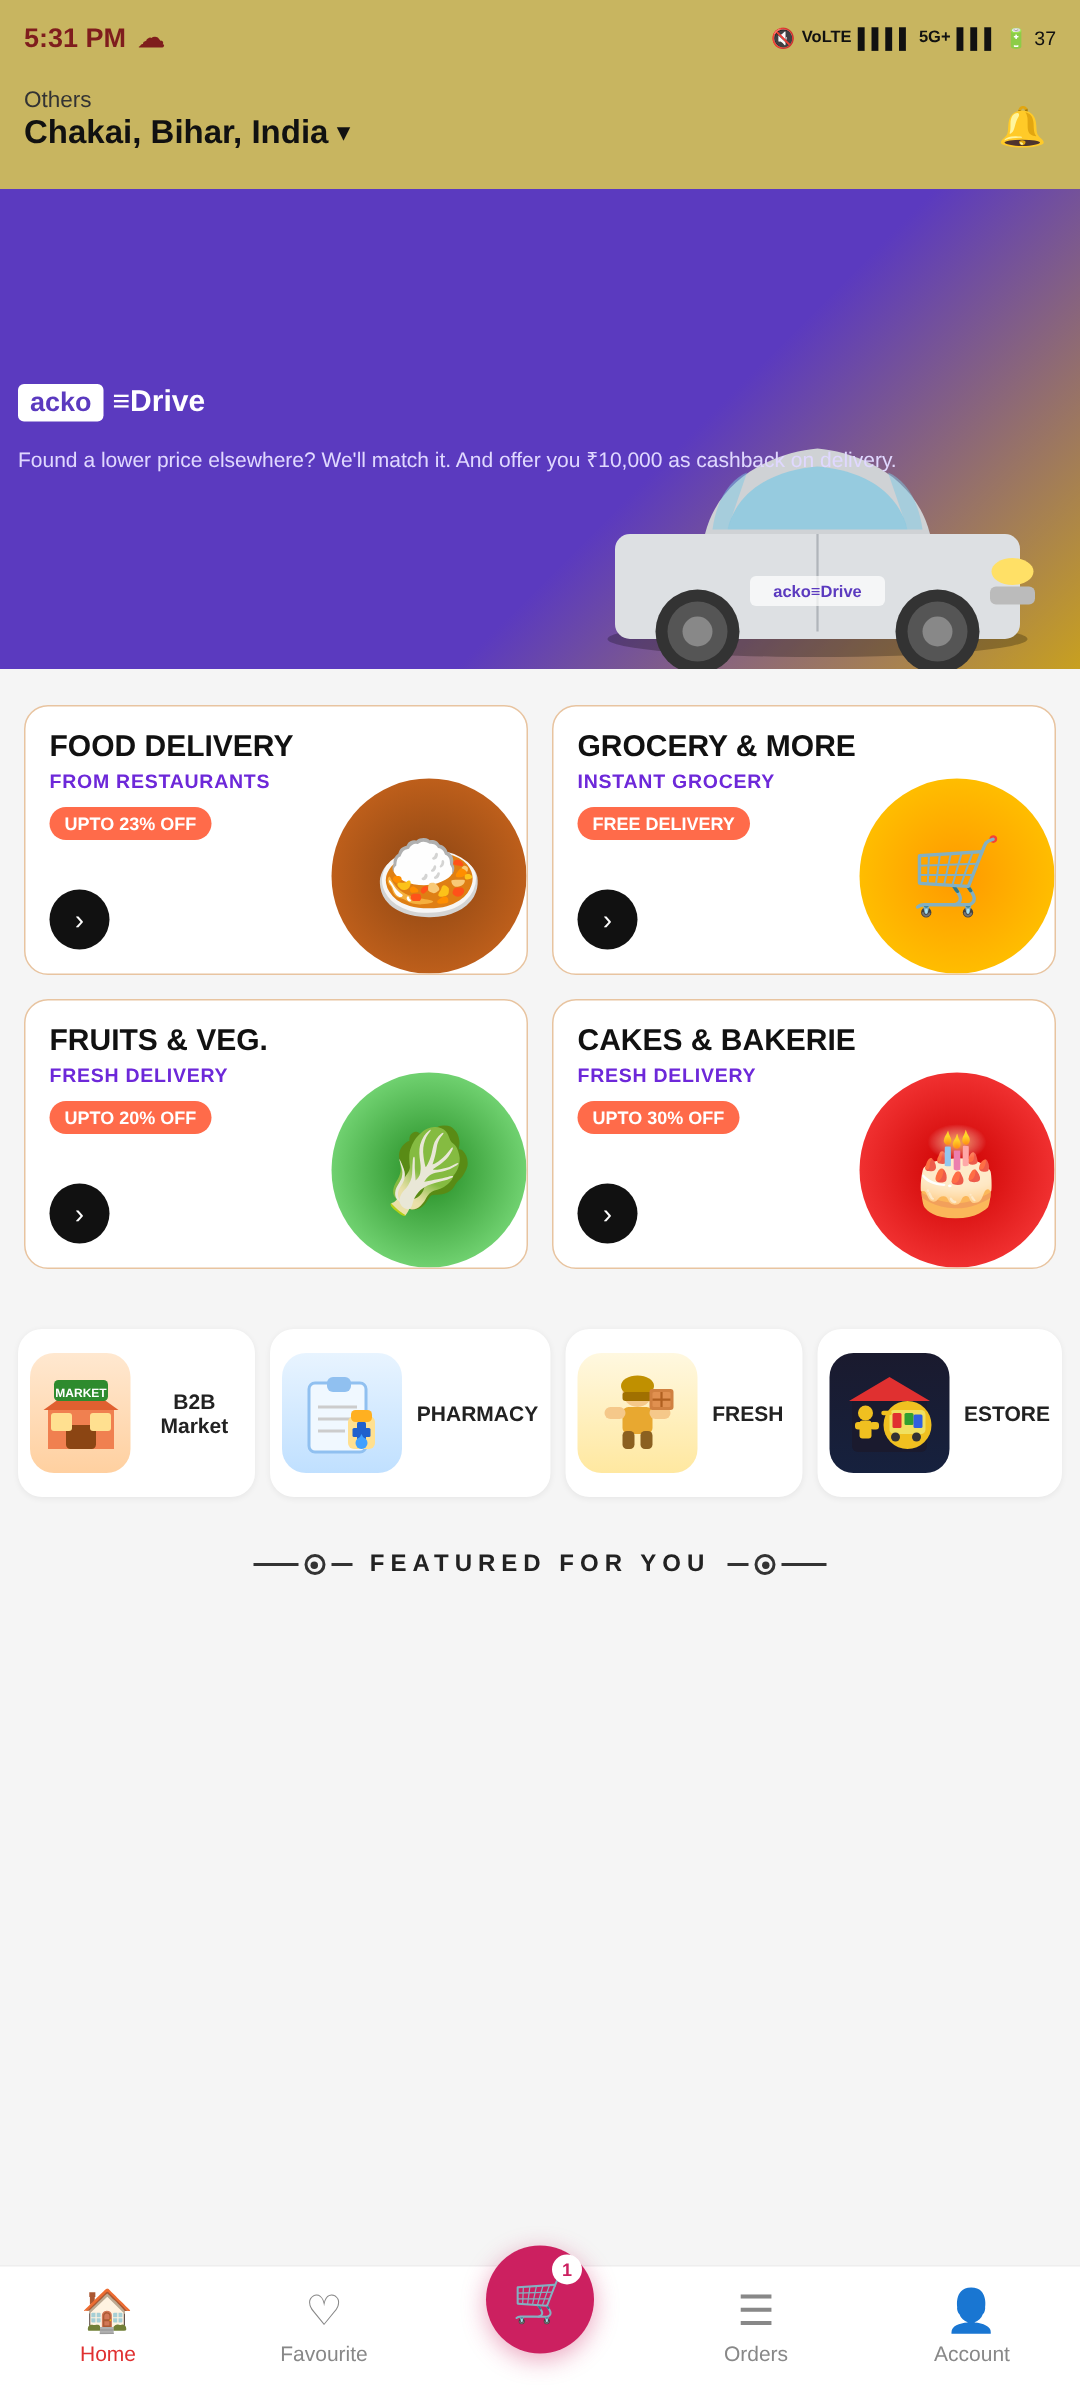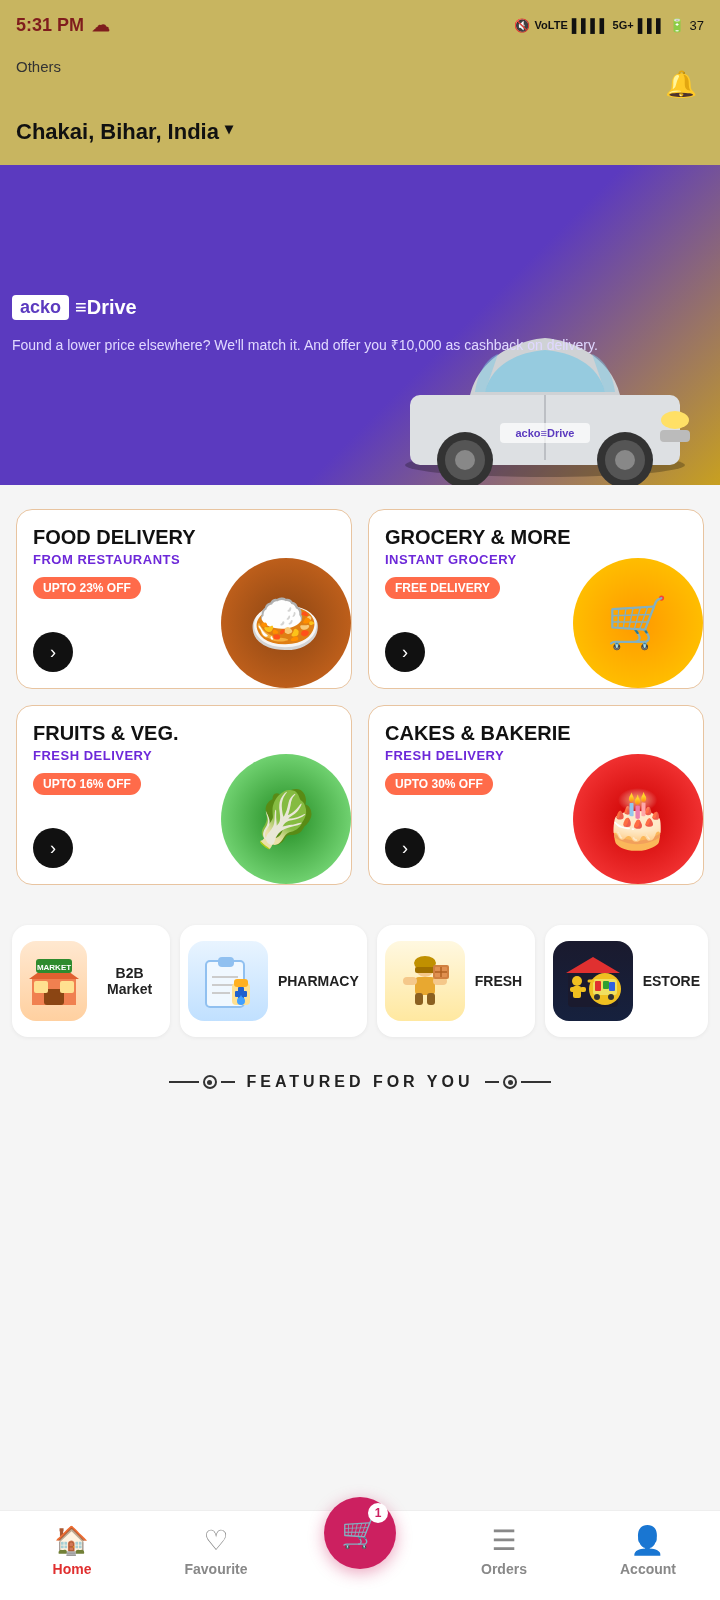--- a/index.html
+++ b/index.html
@@ -48,22 +48,22 @@
     .header-left .others-label {
       font-size: 15px;
       color: #333;
       font-weight: 500;
     }
     .header-left .location {
       font-size: 22px;
       font-weight: bold;
       color: #111;
       display: flex;
+      align-items: center;
       gap: 6px;
-      margin-top: 44px;
     }
     .chevron-down {
       font-size: 16px;
       color: #111;
     }
     .bell-icon {
       width: 44px;
       height: 44px;
       display: flex;
       align-items: center;
@@ -349,21 +349,21 @@
     .nav-icon {
       font-size: 28px;
       color: #888;
     }
     .nav-icon.active {
       color: #e03030;
     }
     .nav-label {
       font-size: 14px;
       color: #888;
-      font-weight: 700;
+      font-weight: 400;
     }
     .nav-label.active {
       color: #e03030;
     }
     .cart-btn {
       width: 72px;
       height: 72px;
       background: #cc2060;
       border-radius: 50%;
       display: flex;
@@ -487,21 +487,21 @@
     <div class="category-badge">FREE DELIVERY</div>
     <div class="category-arrow">›</div>
     <div class="category-image">
       <div class="grocery-img">🛒</div>
     </div>
   </div>
 
   <div class="category-card">
     <div class="category-title">FRUITS &amp; VEG.</div>
     <div class="category-subtitle">FRESH DELIVERY</div>
-    <div class="category-badge">UPTO 16% OFF</div>
+    <div class="category-badge">UPTO 20% OFF</div>
     <div class="category-arrow">›</div>
     <div class="category-image">
       <div class="fruits-img">🥬</div>
     </div>
   </div>
 
   <div class="category-card">
     <div class="category-title">CAKES &amp; BAKERIE</div>
     <div class="category-subtitle">FRESH DELIVERY</div>
     <div class="category-badge">UPTO 30% OFF</div>

